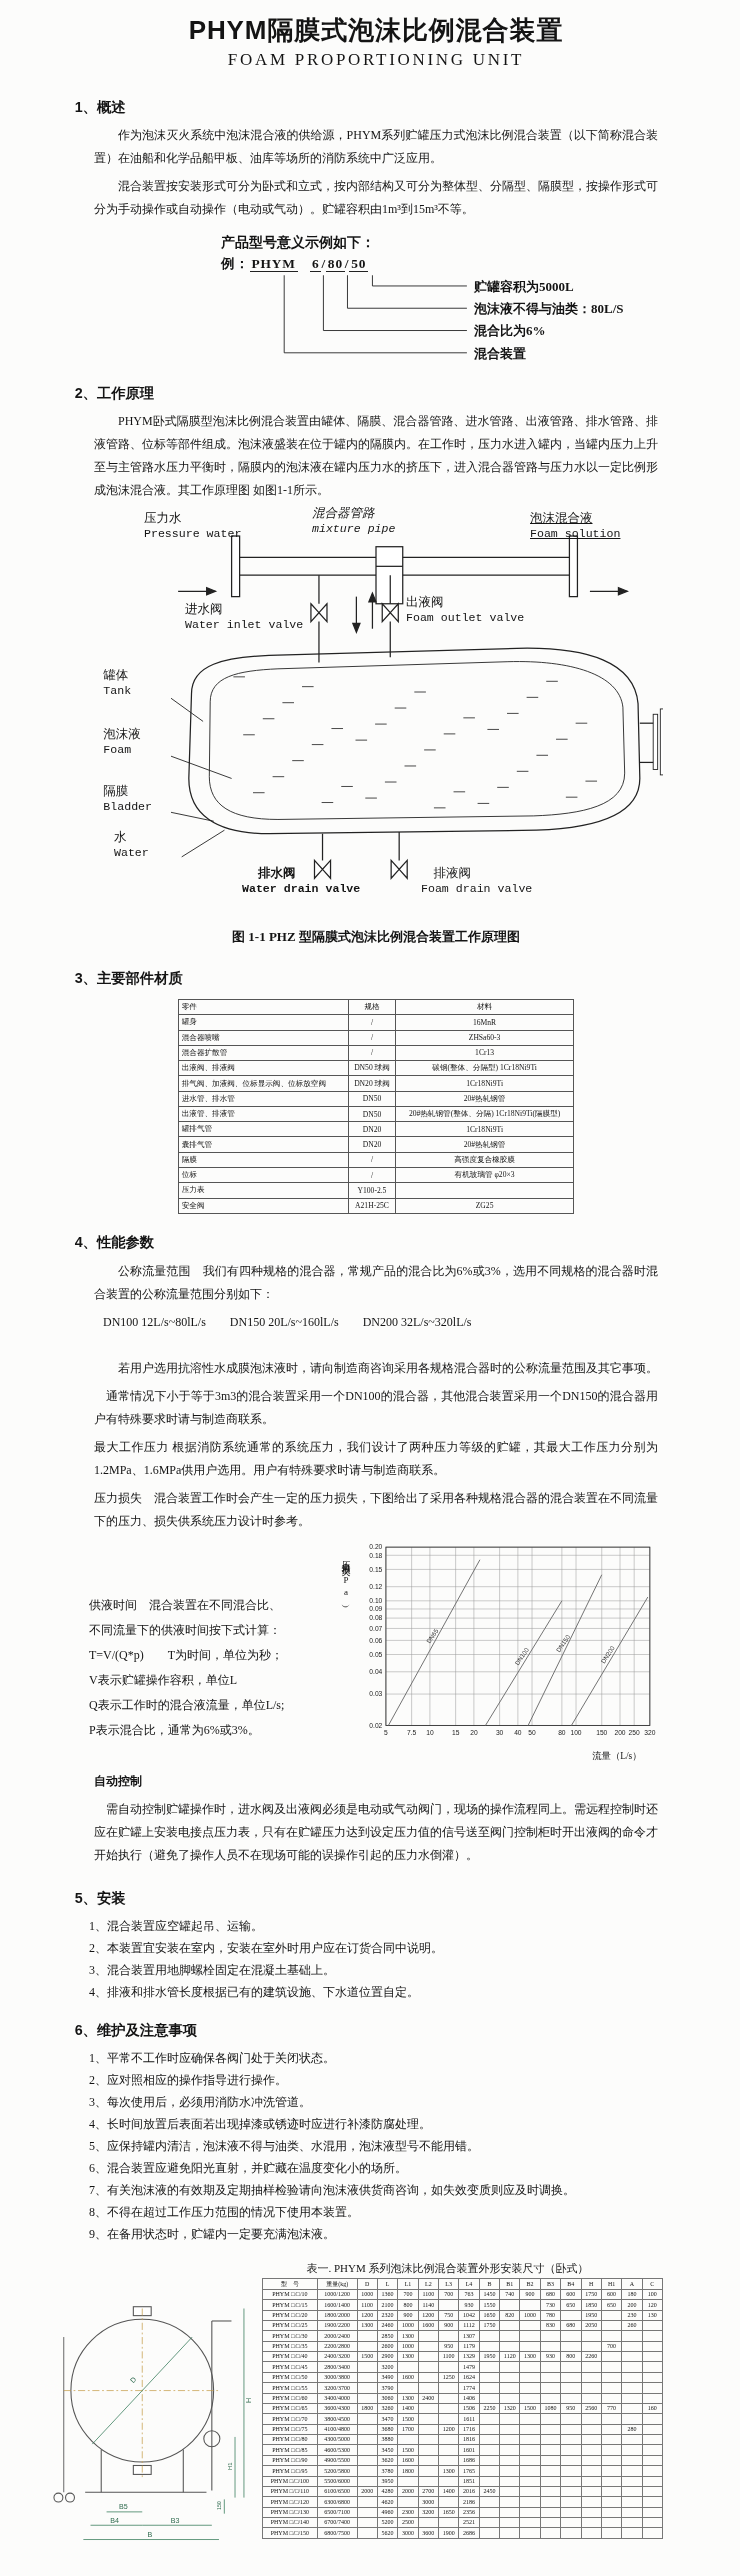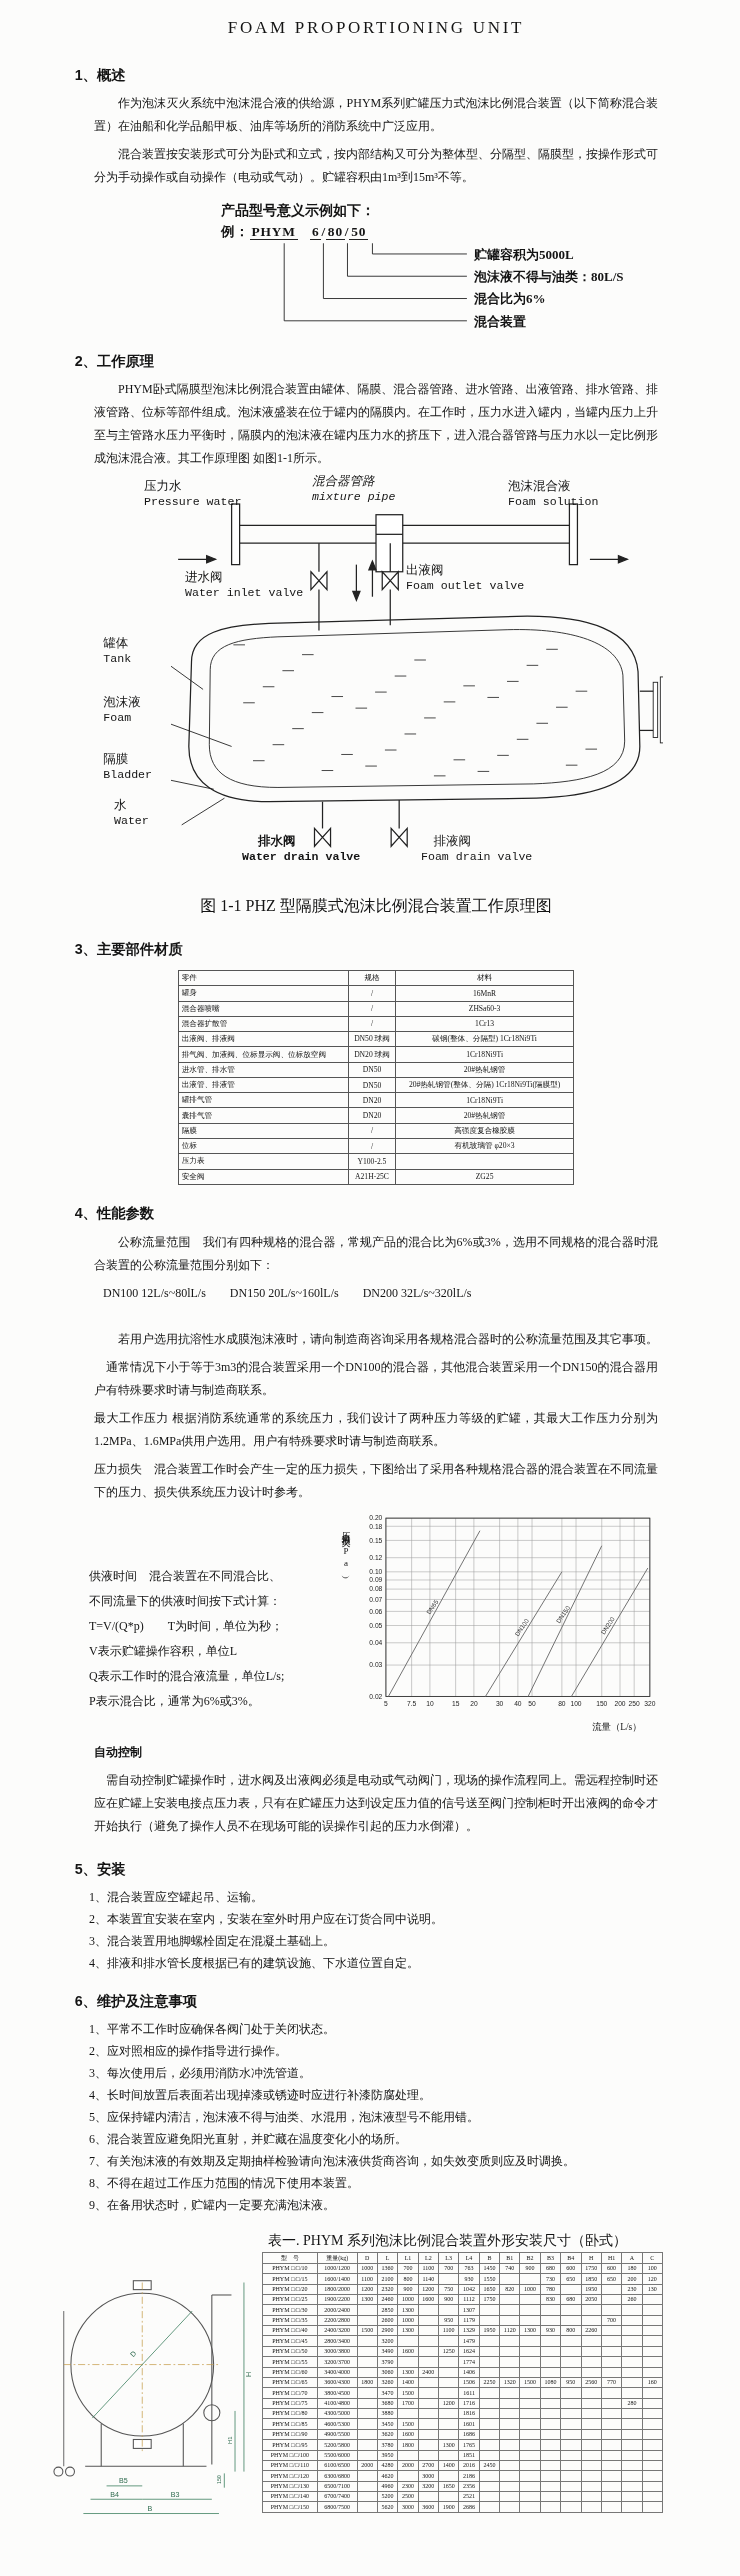--- a/index.html
+++ b/index.html
@@ -21,57 +21,58 @@
   .model-line{position:absolute;left:132px;top:21.4px;font-size:13.4px;font-weight:bold;letter-spacing:0.9px;}
   .model-line .u{border-bottom:1.3px solid #222;padding:0 1.8px;}
   .model-svg{position:absolute;left:0;top:0;}
   .callout{position:absolute;left:385px;font-size:13px;font-weight:bold;white-space:nowrap;}
 
   
   .fig-wrap{position:relative;width:574px;height:403px;margin:9px 0 0 0;}
   .fig-svg{position:absolute;left:0;top:0;}
   .fig-label{position:absolute;font-size:12.5px;line-height:15px;white-space:nowrap;}
   .fig-label .en{font-family:"Liberation Mono",monospace;font-size:11.6px;}
-  .fig-caption{font-size:16px;font-weight:normal;text-align:center;margin:14.3px 0 0 0;}
+  .fig-caption{font-size:13px;font-weight:bold;text-align:center;margin:14.3px 0 0 0;}
 
   
   .mat-table-box{display:flex;justify-content:center;margin-top:10.7px;}
   .mat-table-box table{border-collapse:collapse;font-size:7.6px;width:396px;}
   .mat-table-box th,.mat-table-box td{border:0.9px solid #555;padding:1.8px 2.7px;height:10.7px;text-align:center;font-weight:normal;}
   .mat-table-box td:first-child{text-align:left;}
   .mat-table-box th:first-child{text-align:left;}
 
   
   .chart-row{display:flex;margin-top:7.1px;}
   .supply-col{width:250px;padding-top:53px;}
   .supply-col .li-item{line-height:25px;}
   .chart-col{flex:1;}
   .chart-flex{display:flex;align-items:flex-start;}
   .y-title{writing-mode:vertical-rl;text-orientation:upright;font-size:9px;letter-spacing:1.8px;margin-top:14.3px;}
   .x-title{font-size:9.4px;text-align:right;padding-right:21.4px;margin-top:-3.6px;}
 
   
   .dim-block{margin-top:16px;}
-  .dim-caption{font-size:14px;text-align:center;margin:0 0 2.7px 143px;}
+  .dim-caption{font-size:11px;text-align:center;margin:0 0 2.7px 143px;}
   .dim-flex{display:flex;align-items:flex-start;}
   .dim-draw{width:225px;flex:none;margin-left:-52px;}
   .dim-table{flex:1;}
   .dim-table table{border-collapse:collapse;font-size:6px;width:100%;table-layout:fixed;}
   .dim-table th,.dim-table td{border:0.7px solid #777;padding:0.4px 0.9px;height:8.6px;line-height:8.6px;
       text-align:center;font-weight:normal;overflow:hidden;white-space:nowrap;}
   .dim-table th:first-child,.dim-table td:first-child{width:52px;}
   .dim-table th:nth-child(2),.dim-table td:nth-child(2){width:37px;}
 
   .sp{display:inline-block;width:12.5px;}
 </style>
 </head>
 <body>
 
 <div class="page">
 
+  <h1 class="title">PHYM隔膜式泡沫比例混合装置</h1>
   <div class="subtitle">FOAM PROPORTIONING UNIT</div>
 
   <div style="margin-top:27px;">
     <h2 class="sec-h">1、概述</h2>
     <p class="body-p">作为泡沫灭火系统中泡沫混合液的供给源，PHYM系列贮罐压力式泡沫比例混合装置（以下简称混合装置）在油船和化学品船甲板、油库等场所的消防系统中广泛应用。</p>
     <p class="body-p">混合装置按安装形式可分为卧式和立式，按内部结构又可分为整体型、分隔型、隔膜型，按操作形式可分为手动操作或自动操作（电动或气动）。贮罐容积由1m³到15m³不等。</p>
 
     <div class="model-block">
       <svg class="model-svg" width="574" height="136" viewBox="0 0 644 152">
         <g stroke="#222" stroke-width="1" fill="none">
@@ -184,21 +185,21 @@
           </g>
       </svg>
       <div class="fig-label" style="left:55px;top:0;">
           <div>压力水</div>
           <div class="en">Pressure water</div>
         </div>
       <div class="fig-label" style="left:223px;top:-5.3px;font-style:italic;">
           <div>混合器管路</div>
           <div class="en">mixture pipe</div>
         </div>
-      <div class="fig-label" style="left:419px;top:0;">
+      <div class="fig-label" style="left:441px;top:0;text-decoration:underline;">
           <div>泡沫混合液</div>
           <div class="en">Foam solution</div>
         </div>
       <div class="fig-label" style="left:96px;top:91px;">
           <div>进水阀</div>
           <div class="en">Water inlet valve</div>
         </div>
       <div class="fig-label" style="left:317px;top:84px;">
           <div>出液阀</div>
           <div class="en">Foam outlet valve</div>

